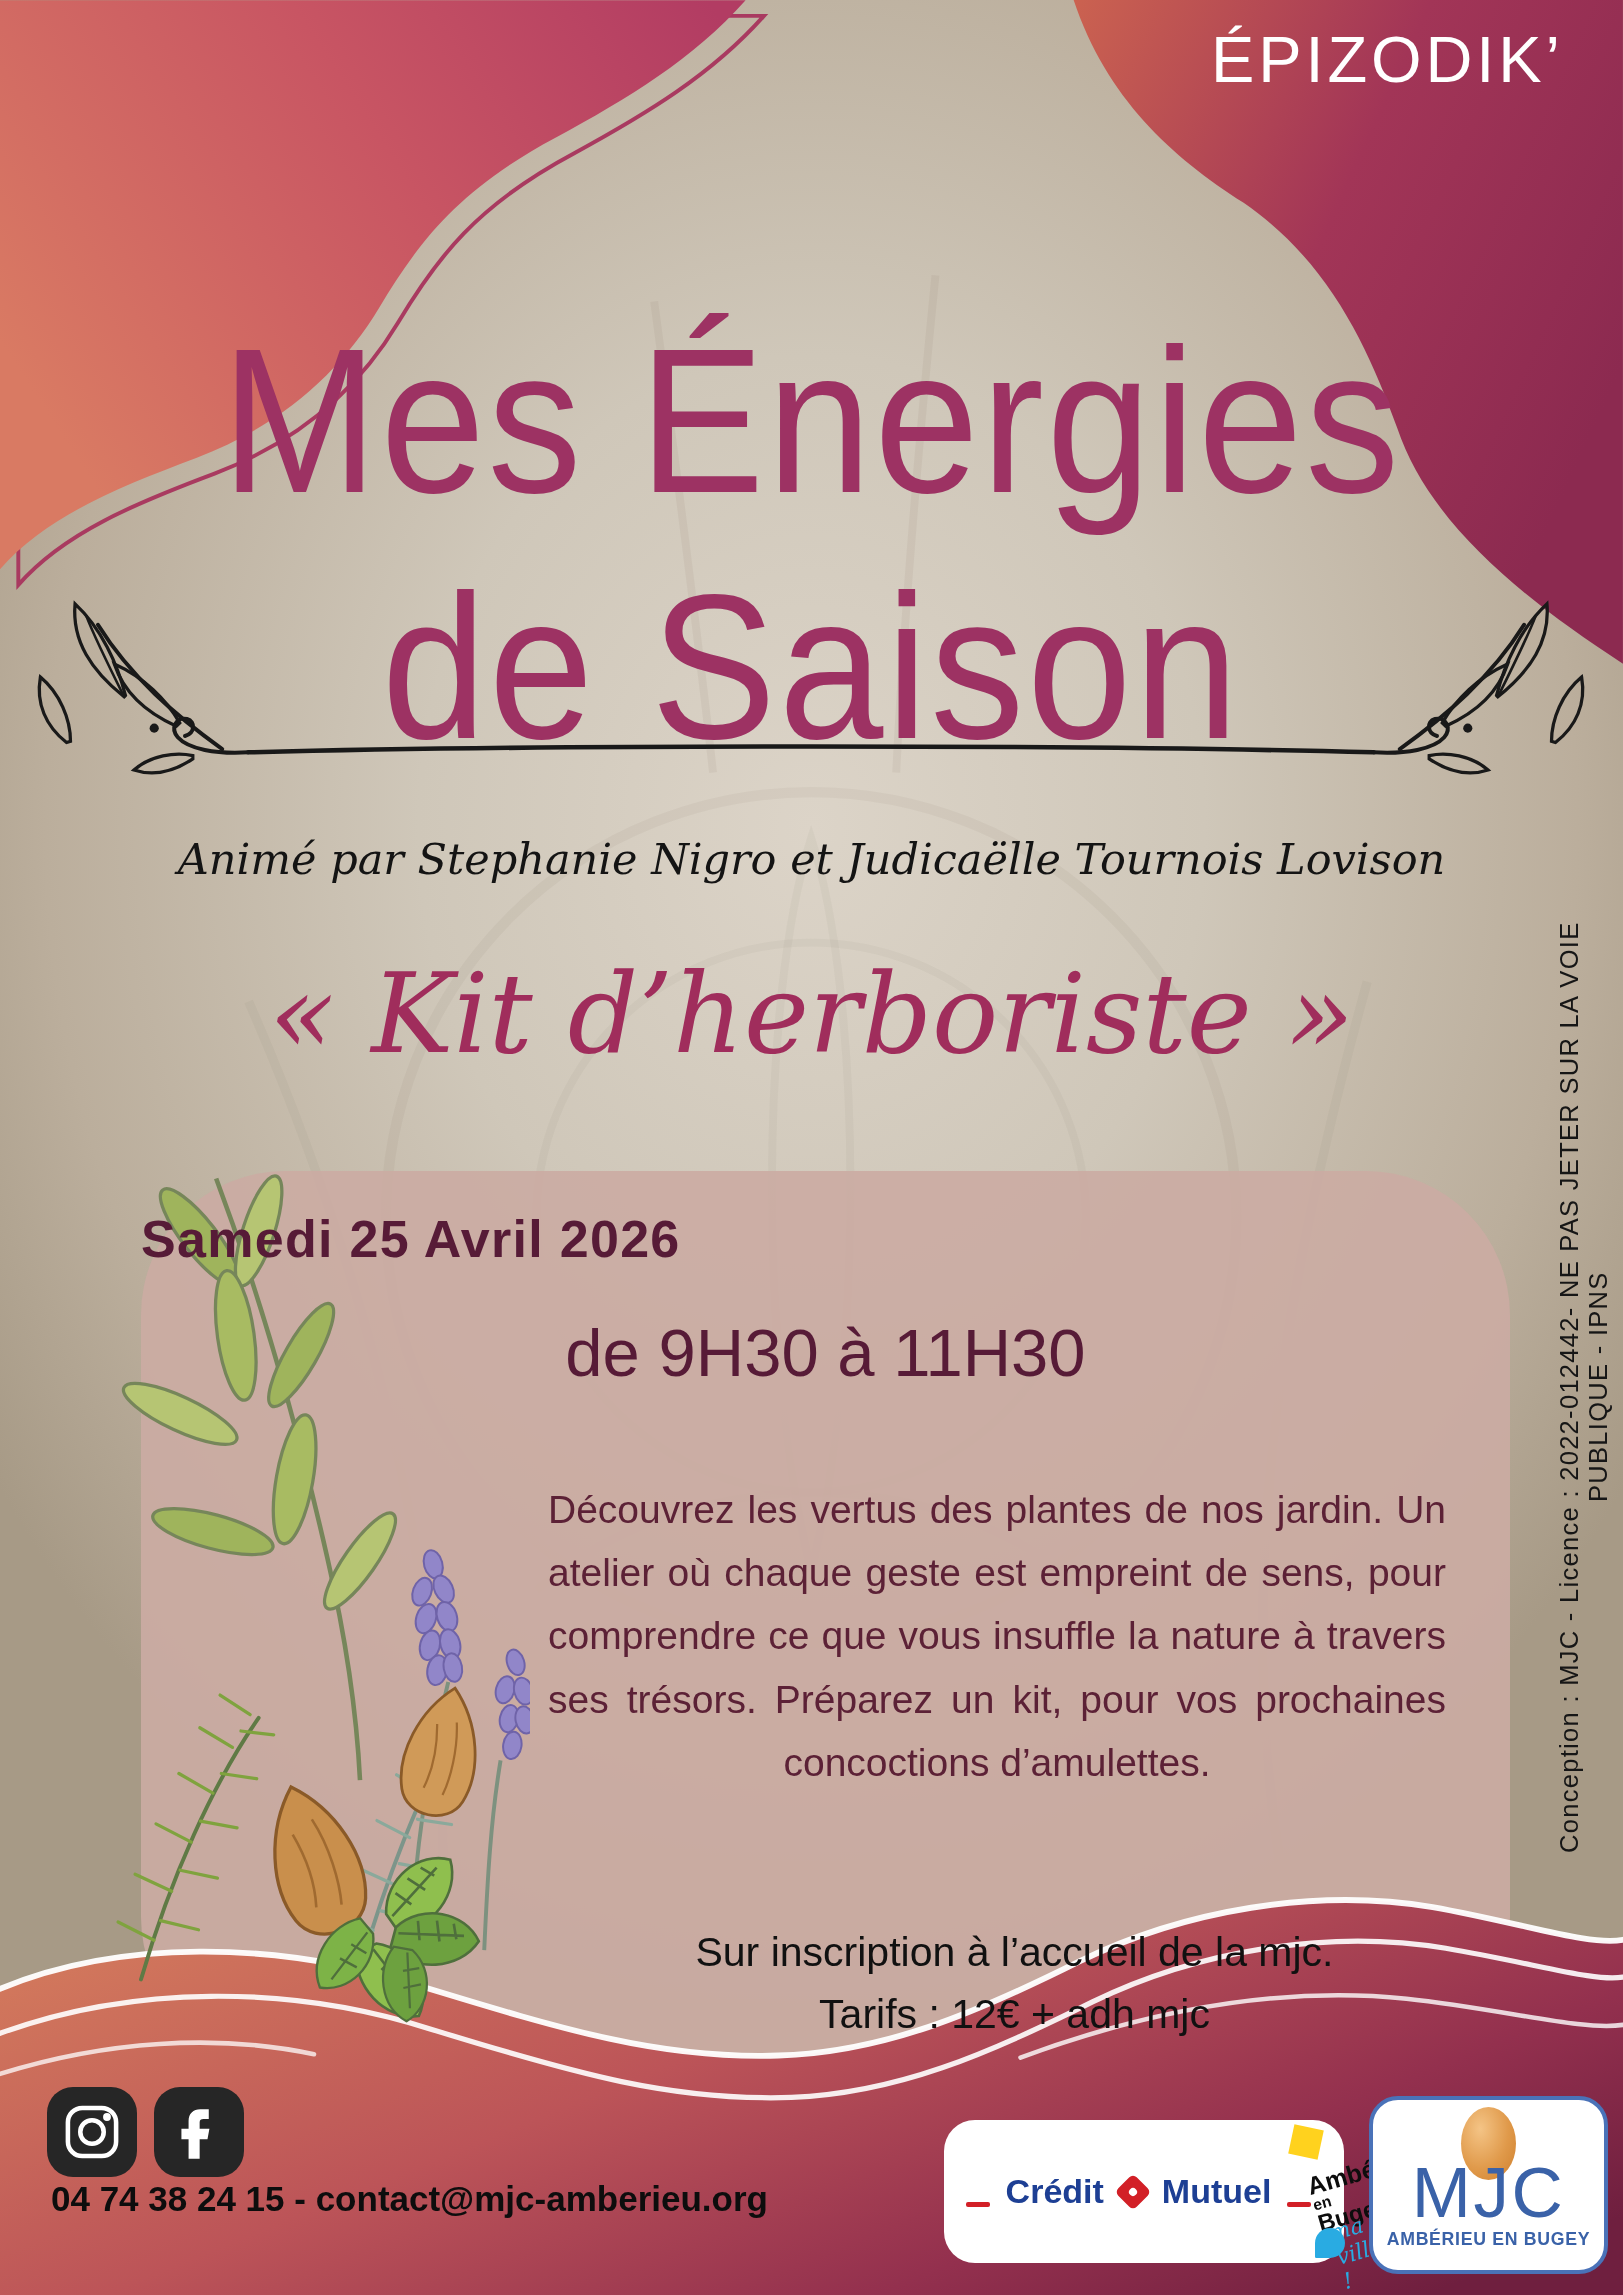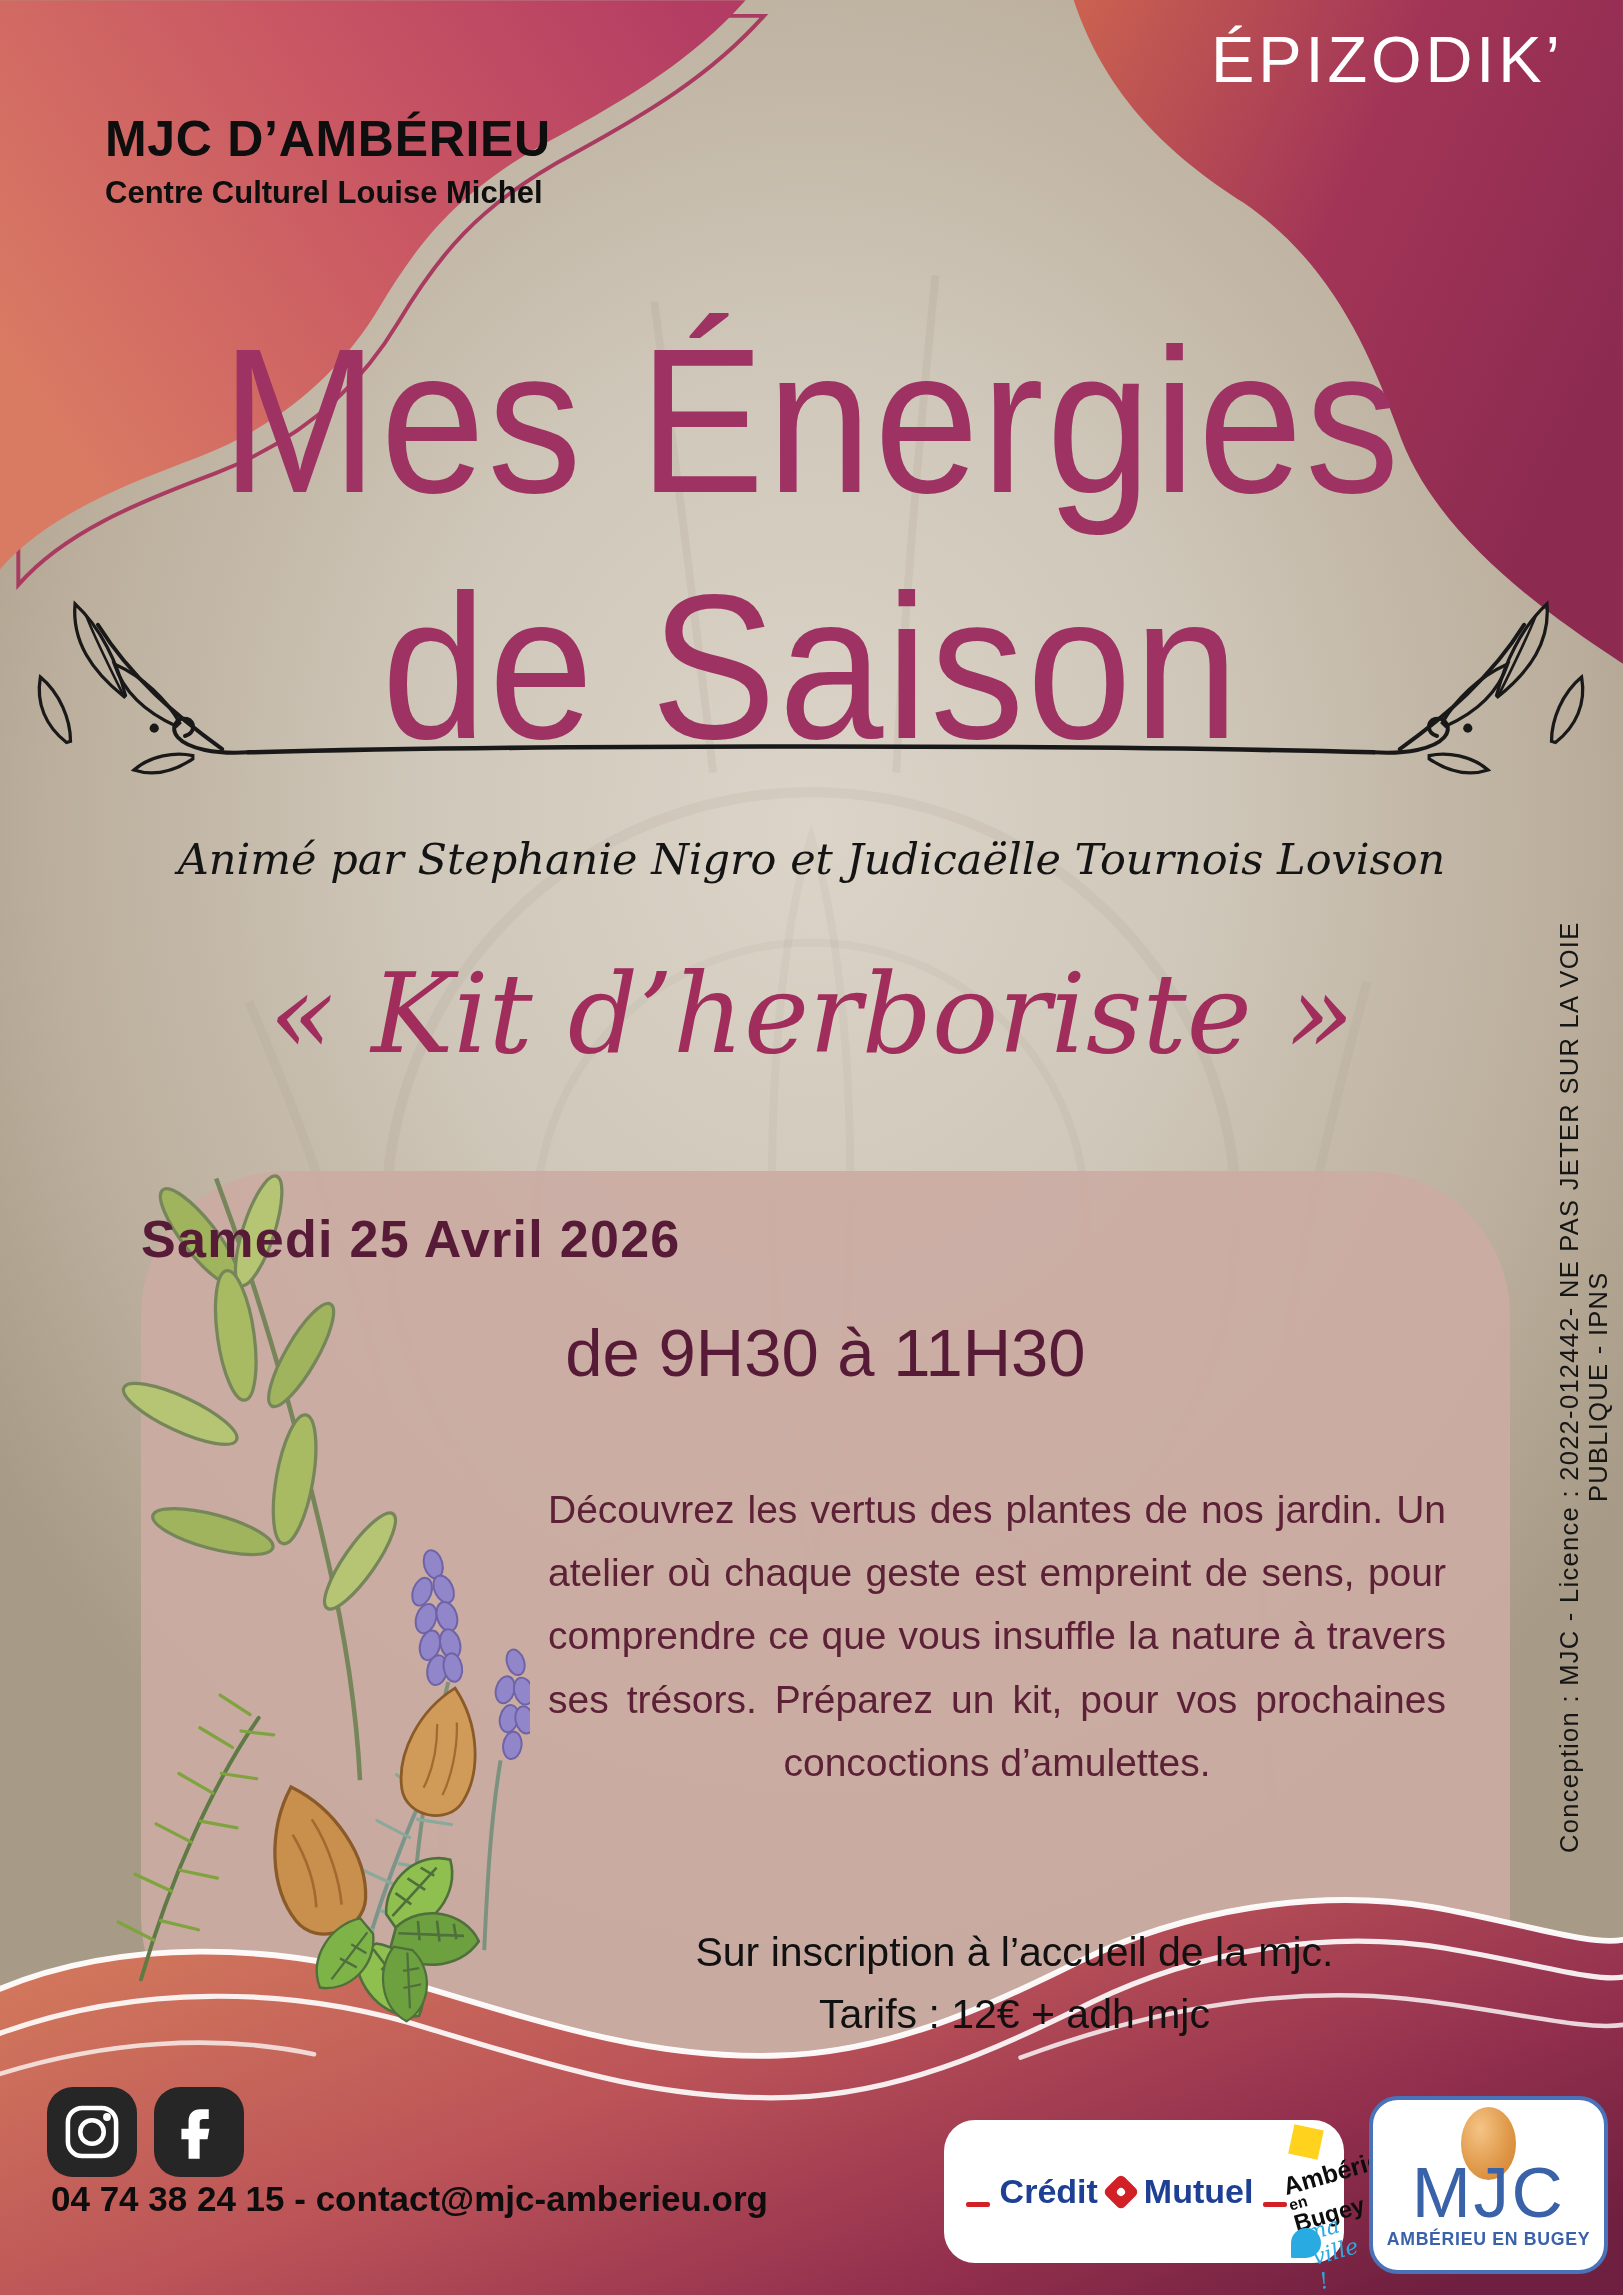--- a/index.html
+++ b/index.html
@@ -65,21 +65,21 @@
   
   .social{left:47px;top:2087px;z-index:6;display:flex;gap:17px;}
   .social-btn{width:90px;height:90px;background:#262626;border-radius:26px;
     display:flex;align-items:center;justify-content:center;}
   .contact-address{left:51px;top:2128px;z-index:6;color:#0d0d0d;font-size:38px;font-weight:700;}
   .contact-phone{left:51px;top:2179px;z-index:6;color:#0d0d0d;font-size:35px;font-weight:700;}
   .contact-web{left:51px;top:2226px;z-index:6;color:#0d0d0d;font-size:40px;font-weight:800;}
 
   .cm-card{left:944px;top:2120px;width:400px;height:143px;background:#fff;border-radius:31px;
     z-index:6;display:flex;align-items:center;justify-content:space-between;padding:0 22px;box-sizing:border-box;}
-  .cm-logo{display:flex;align-items:center;gap:10px;}
+  .cm-logo{display:flex;align-items:center;gap:16px;}
   .cm-dash{width:23.6px;height:4.6px;background:#d22027;border-radius:2px;margin-top:26px;}
   .cm-word{color:#1d3f94;font-size:34px;font-weight:700;}
   .cm-mark{width:26px;height:26px;background:#d22027;border-radius:5.2px;transform:rotate(45deg);
     display:flex;align-items:center;justify-content:center;}
   .cm-mark-dot{width:7.9px;height:7.9px;background:#fff;border-radius:50%;}
   .ville{position:relative;width:124px;height:124px;}
   .ville-sq{position:absolute;right:1.3px;top:-2.6px;width:30px;height:30px;background:#ffd21e;transform:rotate(12deg);}
   .ville-text{position:absolute;left:0;top:29px;transform:rotate(-16deg);color:#0d0d0d;line-height:.95;}
   .ville-l1{font-size:25px;font-weight:700;}
   .ville-l2{font-size:15.7px;font-weight:600;}
@@ -130,24 +130,20 @@
     <defs>
       <linearGradient id="gTR" x1="0" y1="0" x2="1" y2="0.55">
         <stop offset="0" stop-color="#cb6250"></stop>
         <stop offset="0.5" stop-color="#a23557"></stop>
         <stop offset="1" stop-color="#8c2a50"></stop>
       </linearGradient>
     </defs>
     <path d="M10,0 C60,150 160,240 270,310 C400,400 460,530 505,655 C550,790 680,905 850,1015 L850,0 Z" fill="url(#gTR)"></path>
   </svg>
 
-  <div class="abs org">
-    <div class="org-name">MJC D’AMBÉRIEU</div>
-    <div class="org-sub">Centre Culturel Louise Michel</div>
-  </div>
 
   <div class="abs program">
     <div class="program-name">ÉPIZODIK’</div>
   </div>
 
   <div class="abs title-line title1">Mes Énergies</div>
   <div class="abs title-line title2">de Saison</div>
 
   <svg class="abs flourish" width="1570" height="216" viewBox="0 0 2400 330">
     <g stroke="#191919" fill="none" stroke-linecap="round">

